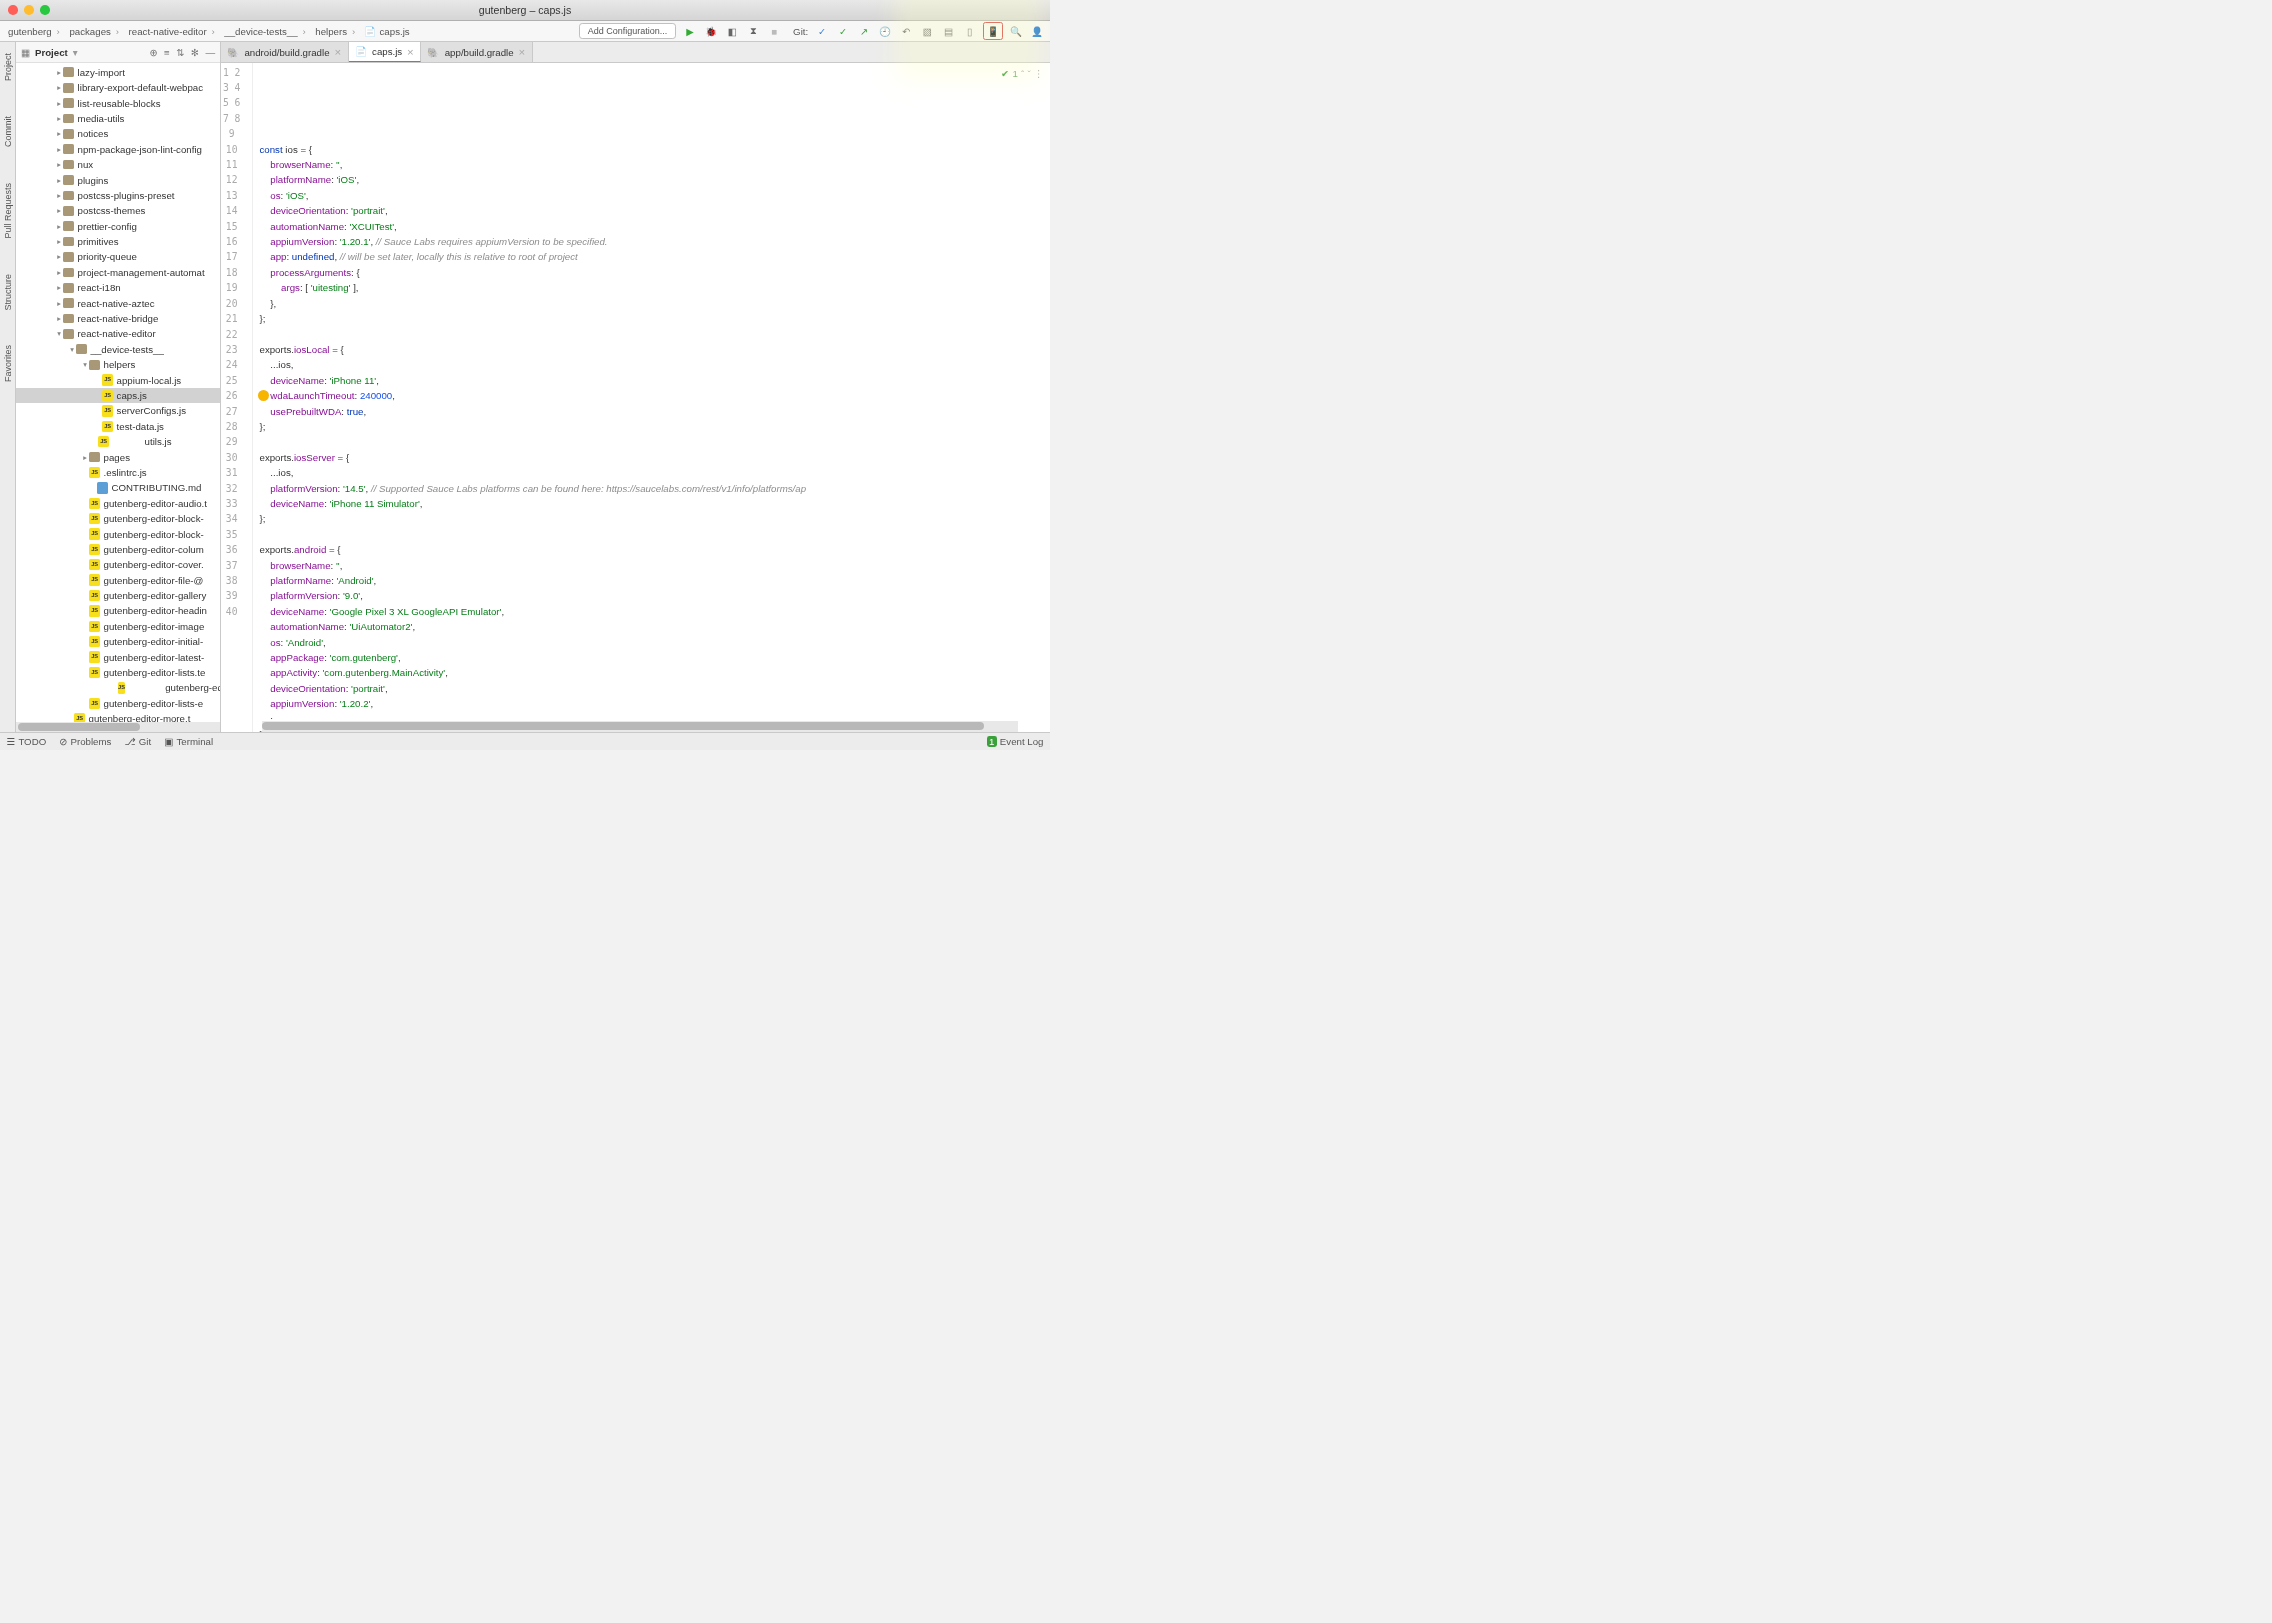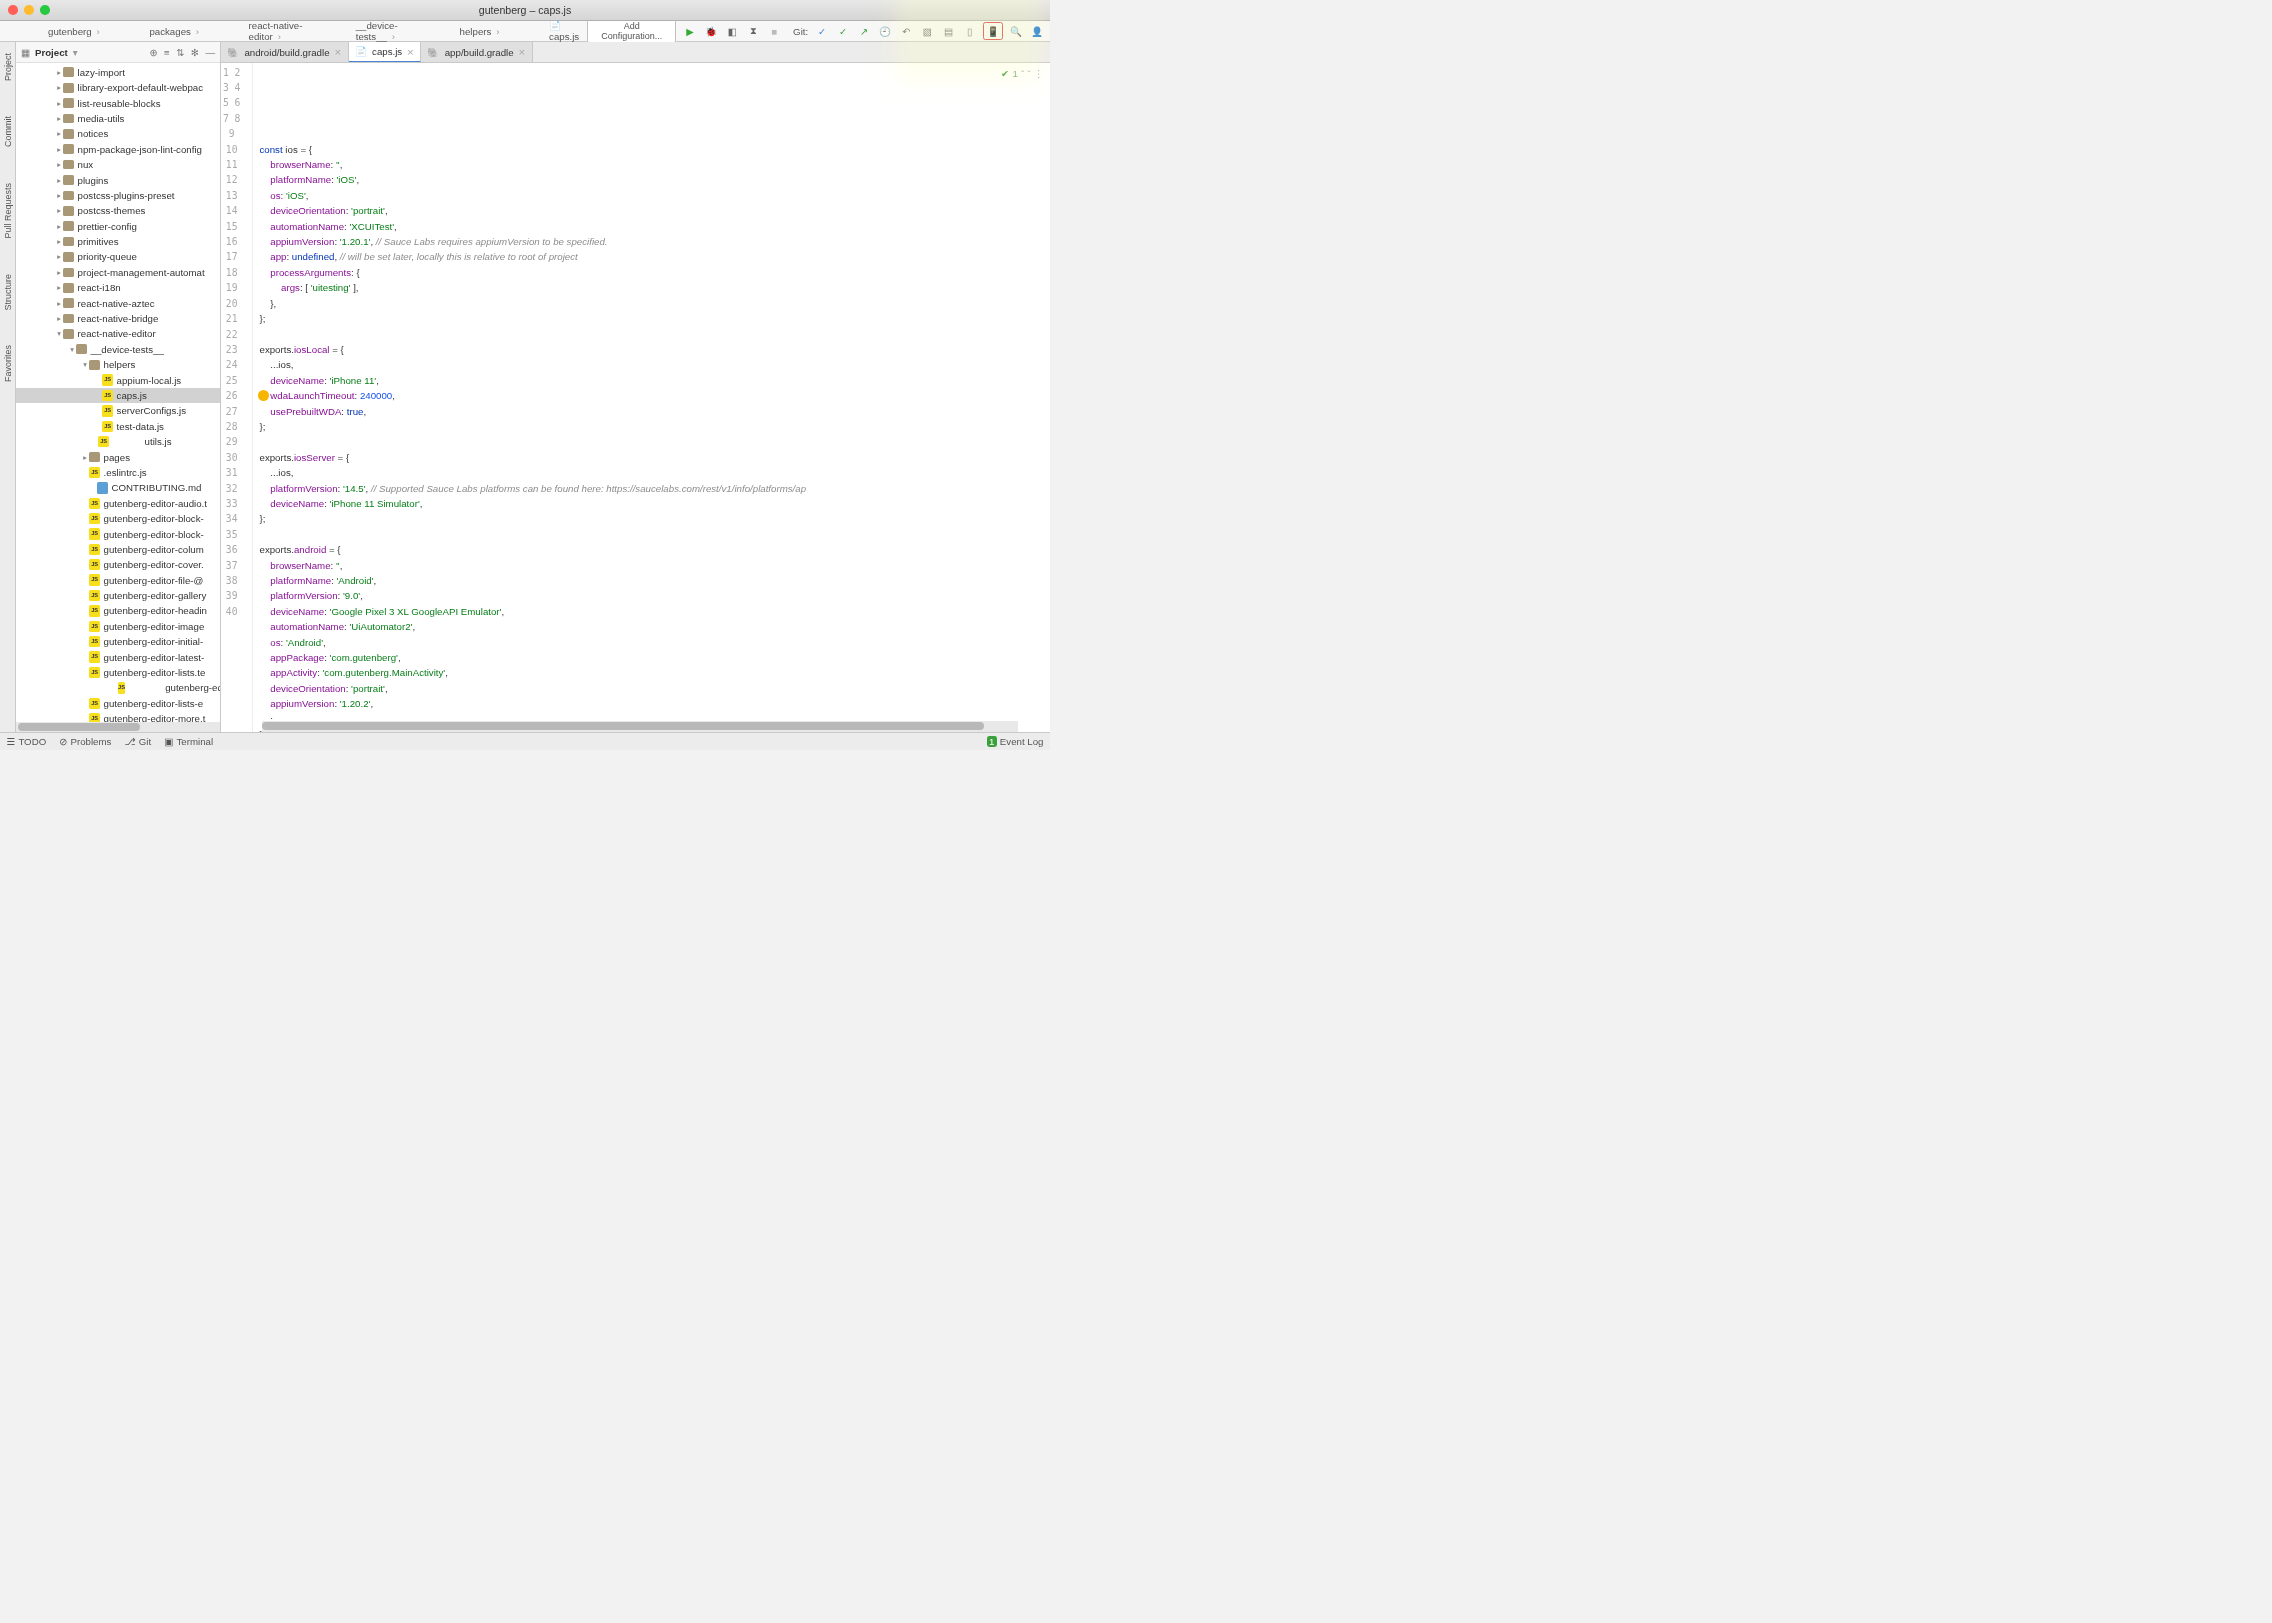--- a/index.html
+++ b/index.html
@@ -8,21 +8,21 @@
 
 .titlebar { height:21px; background:linear-gradient(#e8e8e8,#d5d5d5); border-bottom:0.8px solid #b0b0b0; display:flex; align-items:center; position:relative; }
 .traffic { display:flex; gap:6.5px; margin-left:8px; }
 .dot { width:9.7px; height:9.7px; border-radius:50%; }
 .dot.r{background:#ff5f57;} .dot.y{background:#febc2e;} .dot.g{background:#28c840;}
 .title { position:absolute; left:50%; transform:translateX(-50%); font-size:10.6px; color:#333; font-weight:500; }
 
 
 .toolbar { height:21px; background:#f7f7f7; border-bottom:0.8px solid #c9c9c9; display:flex; align-items:center; padding:0 4.9px; }
 .breadcrumbs { display:flex; align-items:center; gap:3.2px; color:#555; }
-.crumb { padding:1.6px 3.2px; cursor:default;margin-left:40px; }
+.crumb { padding:1.6px 3.2px; cursor:default; }
 .crumb:after { content:"›"; margin-left:4.9px; color:#999; }
 .crumb:last-child:after { content:""; }
 .tb-spacer { flex:1; }
 .add-config { background:#fff; border:0.8px solid #c0c0c0; border-radius:3.2px; padding:1.6px 8px; color:#555; font-size:9px; }
 .tb-icons { display:flex; align-items:center; gap:6.5px; margin-left:6.5px; }
 .tb-icon { width:14.6px; height:14.6px; display:flex; align-items:center; justify-content:center; color:#666; }
 .git-label { color:#555; margin-left:4.9px; }
 .highlight-box { position:absolute; top:0; right:24px; width:114px; height:63px; background:rgba(255,255,200,.3); box-shadow:0 0 24px 16px rgba(255,255,200,.35); pointer-events:none; z-index:20; }
 .red-box { border:1.6px solid #d73a3a; width:19.5px; height:18px; border-radius:2.4px; }
 
@@ -357,21 +357,21 @@
         <div class="node" style="padding-left: 65px; gap: 37px;">
           <span class="arrow"></span>
           <span class="file-js">JS</span>
           <span>gutenberg-editor-lists-@</span>
         </div>
         <div class="node" style="padding-left: 65px;">
           <span class="arrow"></span>
           <span class="file-js">JS</span>
           <span>gutenberg-editor-lists-e</span>
         </div>
-        <div class="node" style="padding-left: 65px;">
+        <div class="node" style="padding-left: 50px;">
           <span class="arrow"></span>
           <span class="file-js">JS</span>
           <span>gutenberg-editor-more.t</span>
         </div>
         <div class="tree-scroll">
           <div class="tree-thumb"></div>
         </div>
     </div>
   </div>
 

